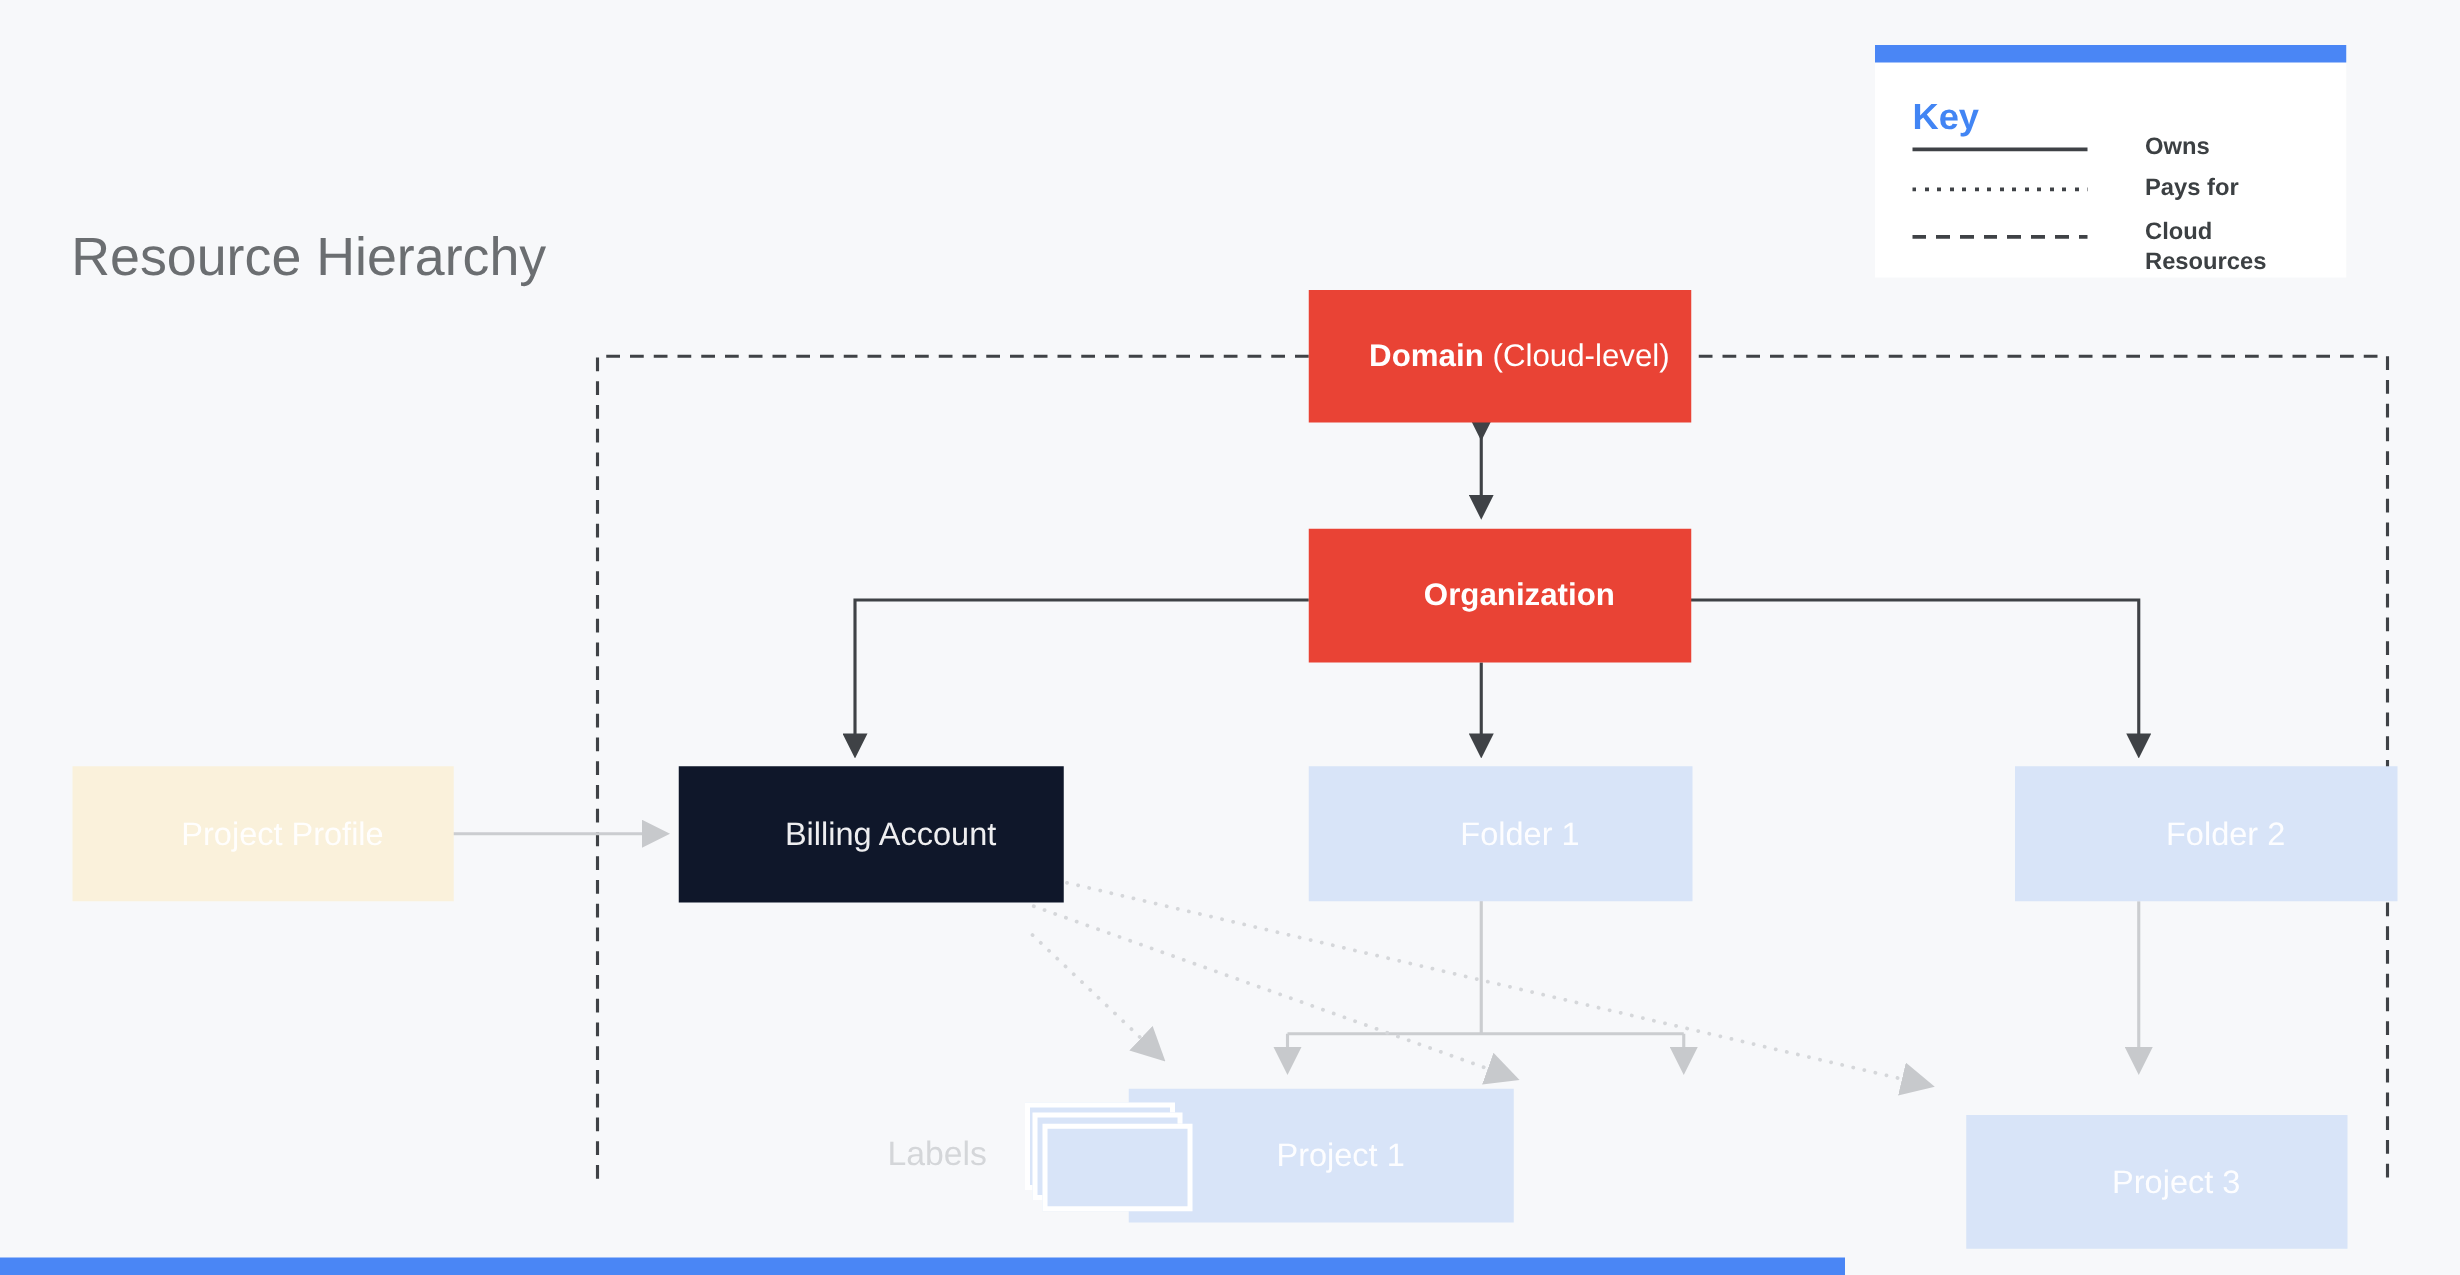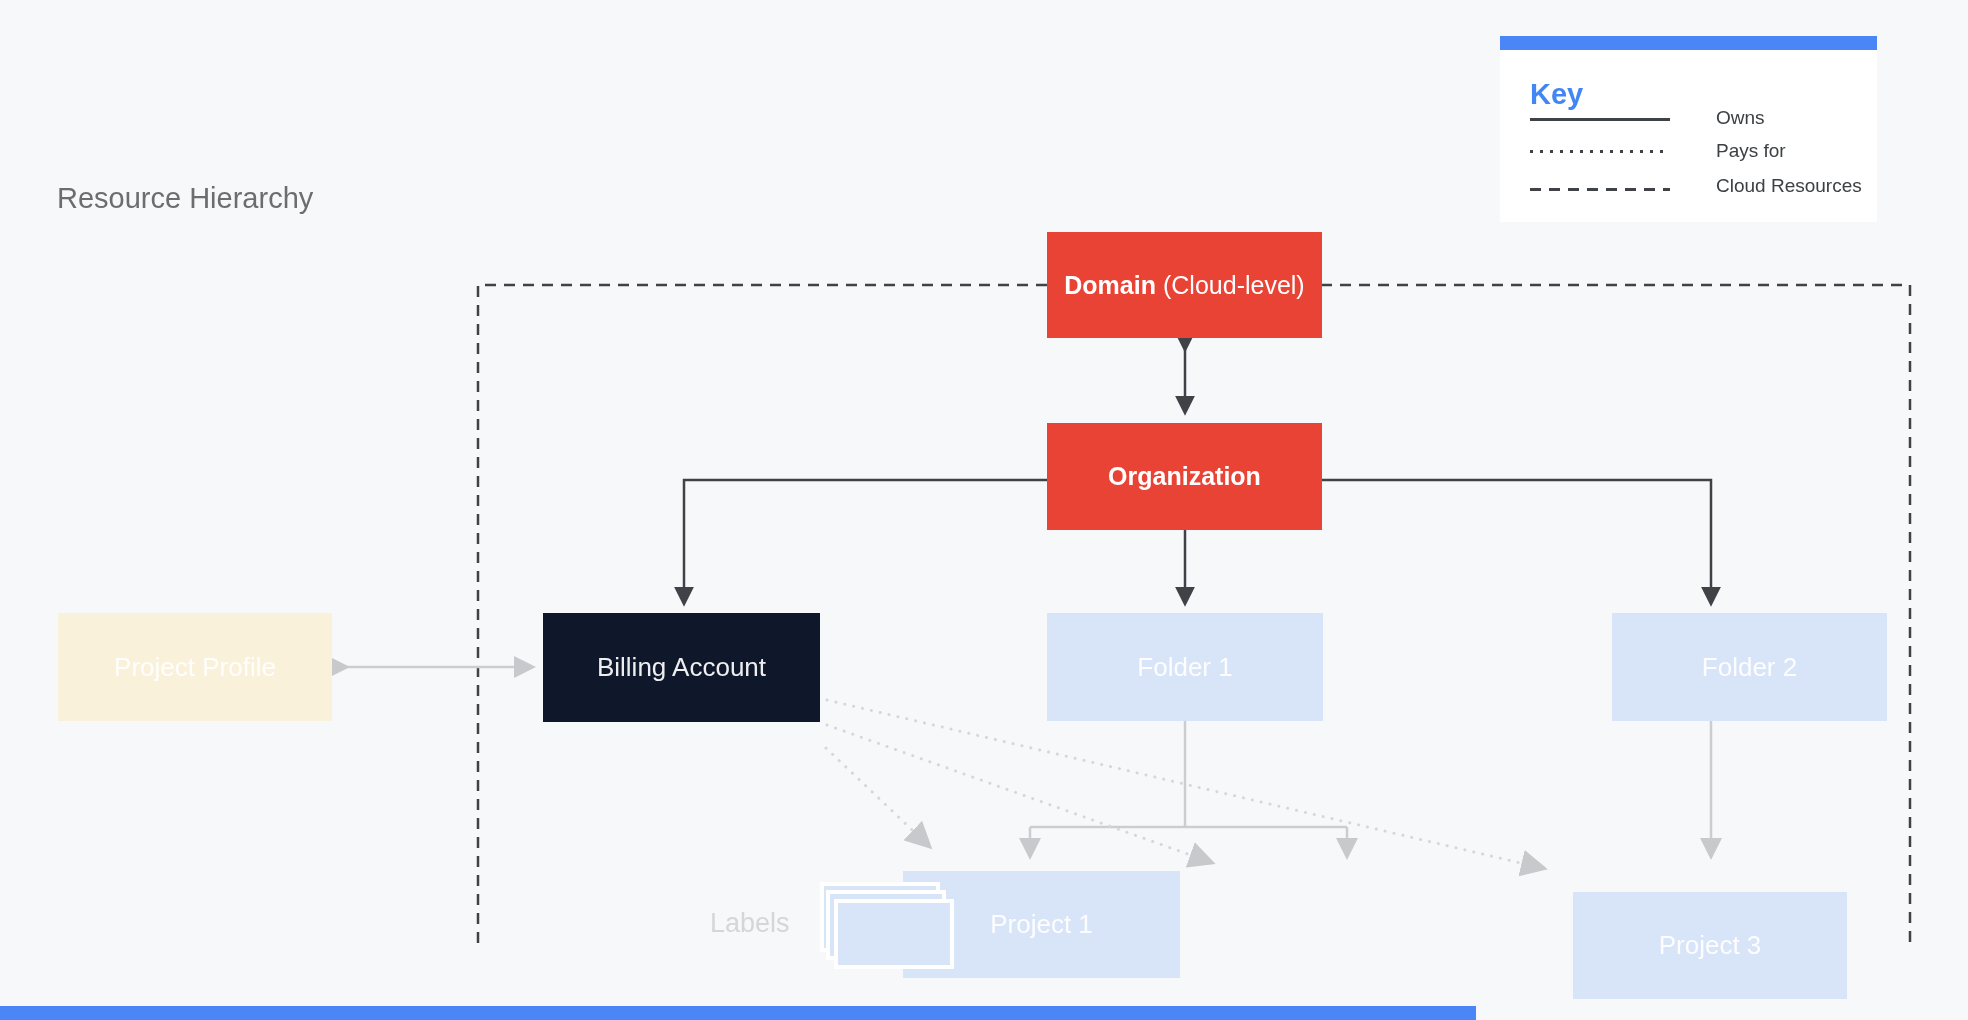--- a/index.html
+++ b/index.html
@@ -1,31 +1,31 @@
 <!DOCTYPE html>
 <html><head>
 <meta charset="utf-8">
 <style>
   html,body{margin:0;padding:0;background:#F7F8FA;}
   #stage{position:relative;width:1968px;height:1020px;background:#F7F8FA;overflow:hidden;
          font-family:"Liberation Sans", sans-serif;}
   
-  .page-title{position:absolute;left:57px;top:182px;font-size:29px;color:#6b6e71;}
+  .page-title{position:absolute;left:57px;top:182px;font-size:43px;color:#6b6e71;}
   
   .key{position:absolute;left:1500px;top:36px;width:377px;height:186px;background:#ffffff;}
   .key-bar{position:absolute;left:0;top:0;width:100%;height:14px;background:#4A86F5;}
   .key-heading{position:absolute;left:30px;top:42px;font-size:29px;font-weight:700;color:#4285F4;}
   .key-line{position:absolute;left:30px;width:140px;height:3px;}
   .key-line.solid{background:#3F4246;}
   .key-line.dotted{background:repeating-linear-gradient(to right,#3F4246 0 3px,transparent 3px 10px);}
   .key-line.dashed{background:repeating-linear-gradient(to right,#3F4246 0 11px,transparent 11px 19px);}
-  .key-label{position:absolute;left:216px;font-size:19px;font-weight:400;color:#3C4043;line-height:24px;width:150px;}
+  .key-label{position:absolute;left:216px;font-size:19px;font-weight:700;color:#3C4043;line-height:24px;width:150px;}
   
   .node{position:absolute;display:flex;align-items:center;justify-content:center;
-        font-size:26px;color:rgba(255,255,255,0.93);text-align:center;}
+        font-size:26px;color:rgba(255,255,255,0.93);text-align:center;padding-left:31px;}
   .node.red{background:#E94335;color:#ffffff;font-size:25px;}
   .node.red .bold{font-weight:700;}
   .node.blue{background:#D8E4F8;}
   .node.green{background:#0f172a;}
   .node.cream{background:#FAF1DB;}
   #node-domain{left:1047px;top:232px;width:275px;height:106px;}
   #node-organization{left:1047px;top:423px;width:275px;height:107px;font-weight:700;}
   #node-payments{left:58px;top:613px;width:274px;height:108px;}
   #node-billing{left:543px;top:613px;width:277px;height:109px;}
   #node-folder1{left:1047px;top:613px;width:276px;height:108px;}

